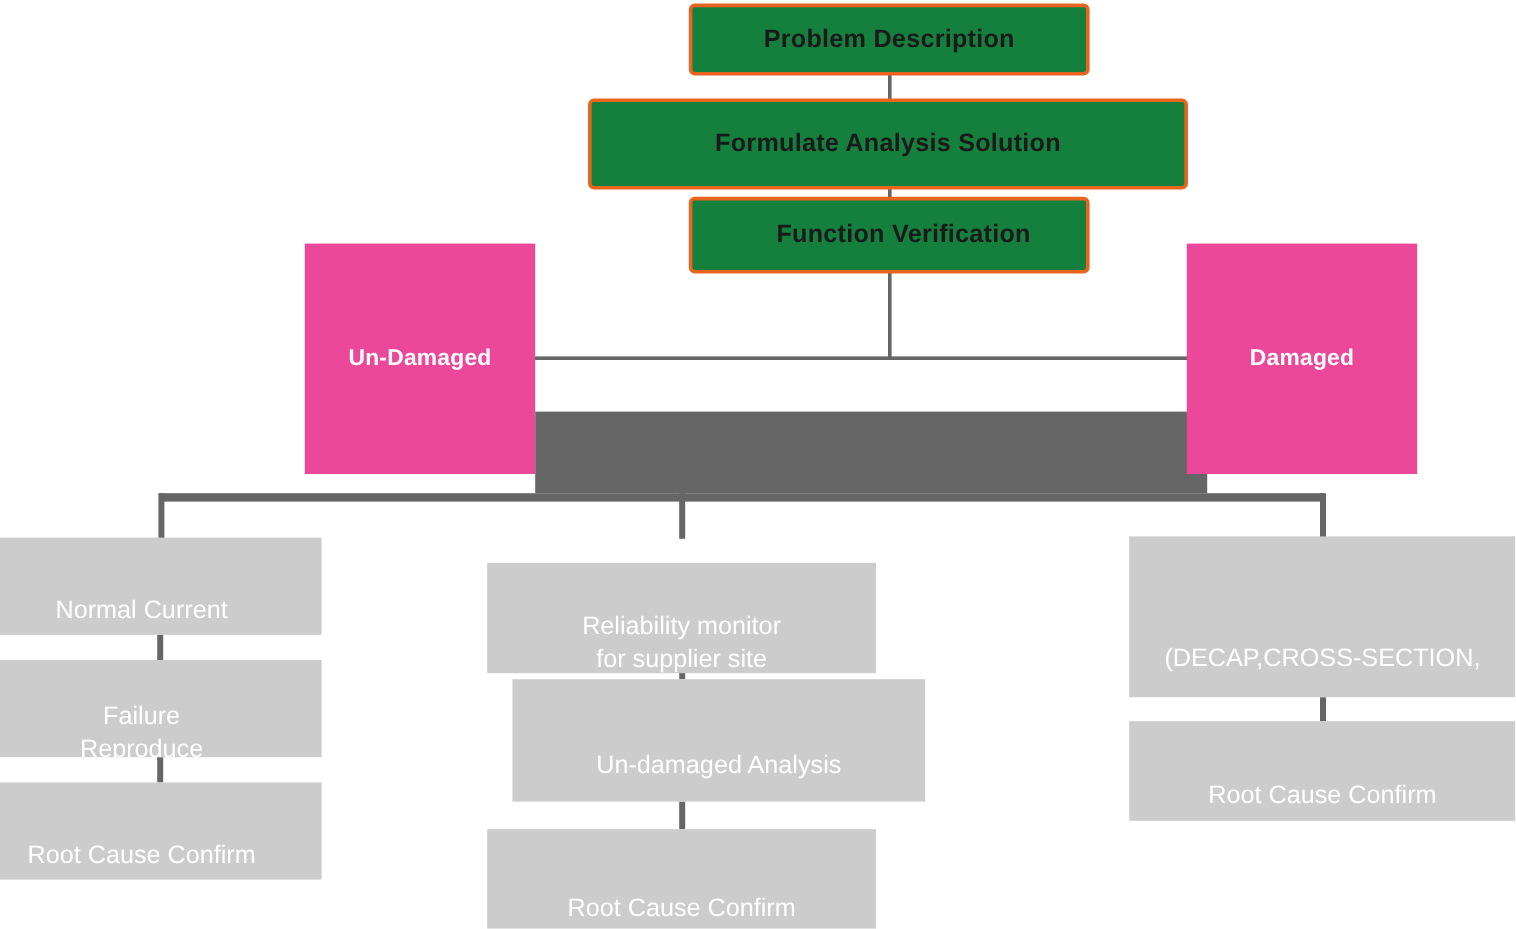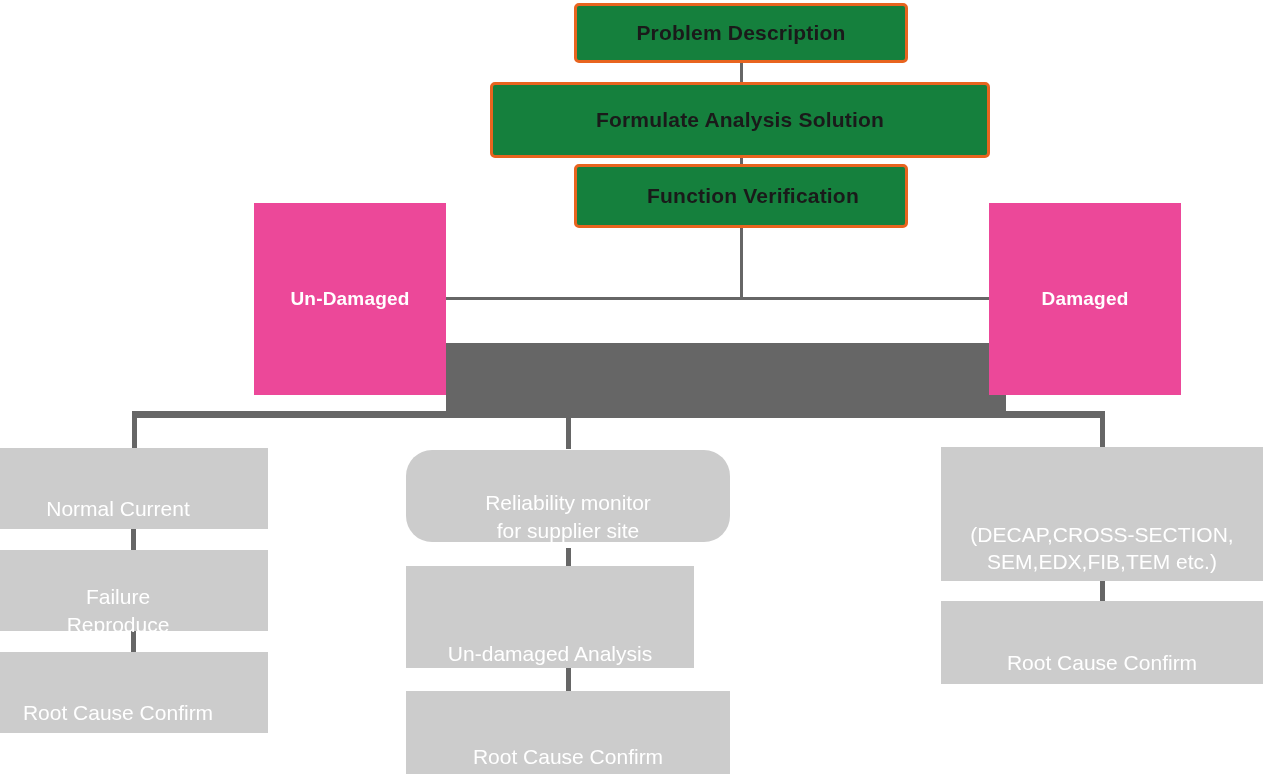--- a/index.html
+++ b/index.html
@@ -128,46 +128,45 @@
       <span>Reproduce</span>
     </span>
   </div>
 
   <div class="conn conn-v" style="left:131px; top:631px; width:5px; height:21px;"></div>
 
   <div class="node box-grey" style="left:-32px; top:652px; width:300px; height:81px;">
     <span class="txt">Root Cause Confirm</span>
   </div>
 
-  <div class="node box-grey" style="left:406px; top:450px; width:324px; height:92px;border-radius:26px;">
+  <div class="node box-grey" style="left:406px; top:469px; width:324px; height:92px;">
     <span class="txt">
       <span>Reliability monitor</span><br>
       <span>for supplier site</span>
     </span>
   </div>
 
   <div class="conn conn-v" style="left:566px; top:548px; width:5px; height:18px;"></div>
 
-  <div class="node box-grey" style="left:406px; top:566px; width:288px; height:102px;align-items:flex-end;">
+  <div class="node box-grey" style="left:427px; top:566px; width:344px; height:102px;">
     <span class="txt">
       <span>Un-damaged Analysis</span><br>
     </span>
   </div>
 
   <div class="conn conn-v" style="left:566px; top:668px; width:5px; height:23px;"></div>
 
   <div class="node box-grey" style="left:406px; top:691px; width:324px; height:90px;">
     <span class="txt">Root Cause Confirm</span>
   </div>
 
   <div class="node box-grey" style="left:941px; top:447px; width:322px; height:134px;">
     <span class="txt">
       <br>
       <span>(DECAP,CROSS-SECTION,</span><br>
-      <span>SEM,EDX,FIB,TEM etc.)</span>
     </span>
   </div>
 
   <div class="conn conn-v" style="left:1100px; top:581px; width:5px; height:20px;"></div>
 
   <div class="node box-grey" style="left:941px; top:601px; width:322px; height:83px;">
     <span class="txt">Root Cause Confirm</span>
   </div>
 
 </div>

